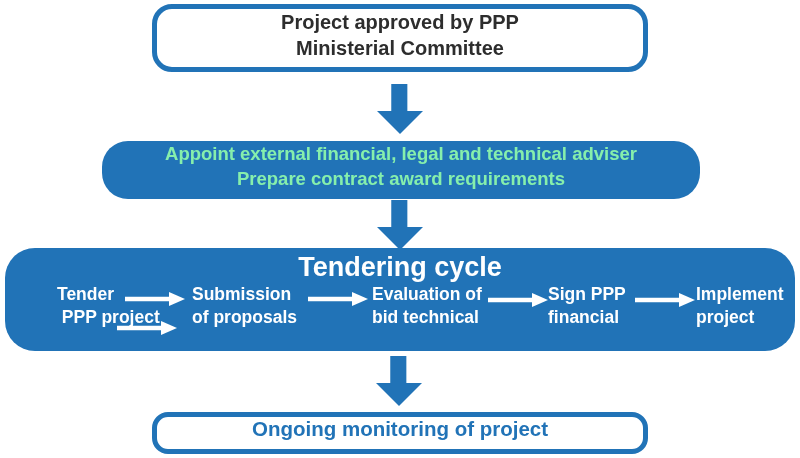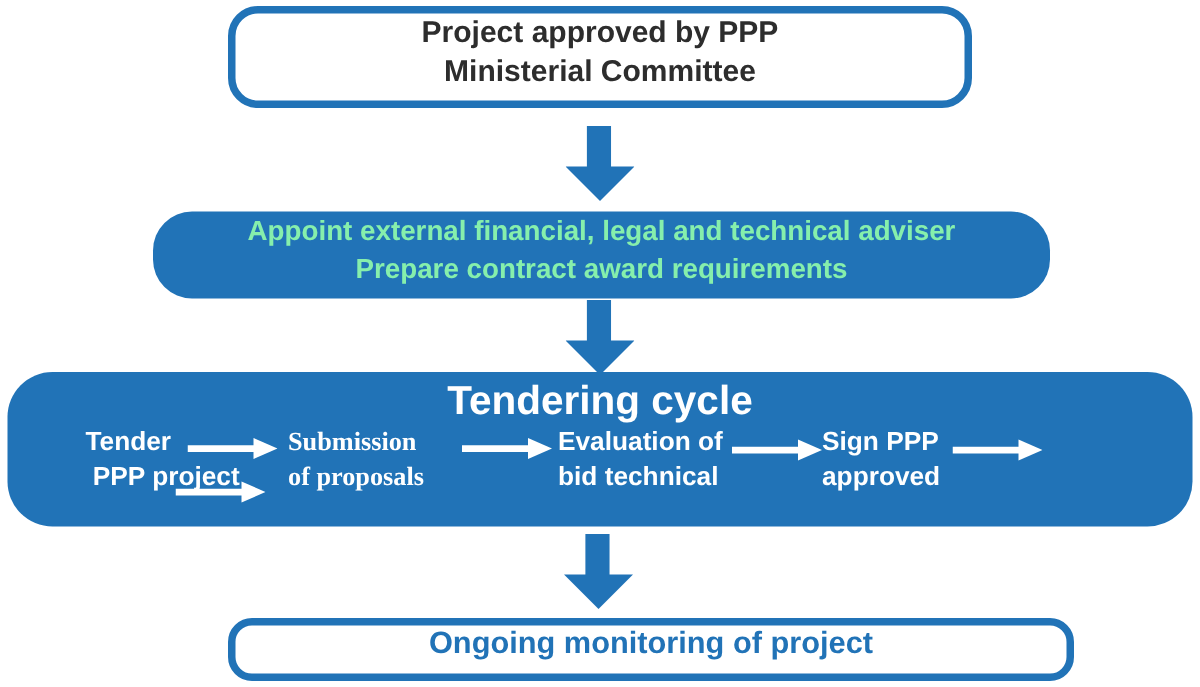--- a/index.html
+++ b/index.html
@@ -28,31 +28,31 @@
     background:var(--blue); border-radius:30px;
   }
   .tender-title {
     position:absolute; top:4px; left:0; width:100%; text-align:center;
     color:#fff; font-size:27px;
   }
   .step {
     position:absolute; top:35px; color:#fff; font-size:17.5px; line-height:23px;
     white-space:pre;
   }
-  .s1{left:13px;margin-left:39px;} .s2{left:187px;font-family:Liberation Serif, serif;} .s3{left:367px;} .s4{left:543px;} .s5{left:691px;}
+  .s1{left:13px;margin-left:39px;} .s2{left:187px;} .s3{left:367px;} .s4{left:543px;} .s5{left:691px;}
   .warrow { position:absolute; width:60px; height:16px; }
   .wa1{left:120px; top:43px;} .wa1b{left:112px; top:72px;}
   .wa2{left:303px; top:43px;} .wa3{left:483px; top:44px;} .wa4{left:630px; top:44px;}
   .block-arrow {
     position:absolute; width:46px; height:50px; background:var(--blue);
     clip-path: polygon(31% 0, 66% 0, 66% 54%, 100% 54%, 50% 100%, 0 54%, 31% 54%);
   }
   .ba1{left:377px; top:84px;} .ba2{left:377px; top:200px;} .ba3{left:376px; top:356px;}
   .bottom-box {
-    left:152px; top:412px; width:564px; height:42px; background:#fff;
+    left:152px; top:412px; width:496px; height:42px; background:#fff;
     border:5px solid var(--blue); border-radius:16px;
     color:var(--blue); font-size:20.5px;
   }
 </style>
 </head>
 <body>
 
 <div class="stage">
 
   <div class="box top-box">
@@ -72,21 +72,23 @@
   <div class="tender-box">
     <div class="tender-title">Tendering cycle</div>
 
     <span class="step s1">Tender
  PPP project</span>
     <span class="step s2">Submission
 of proposals</span>
     <span class="step s3">Evaluation of
 bid technical</span>
     <span class="step s4">Sign PPP
-approved</span>
+financial</span>
+    <span class="step s5">Implement
+project</span>
 
     <svg class="warrow wa1" viewBox="0 0 60 16">
       <line x1="0" y1="8" x2="46" y2="8" stroke="#ffffff" stroke-width="4.5"></line>
       <path d="M44,1 L60,8 L44,15 Z" fill="#ffffff"></path>
     </svg>
     <svg class="warrow wa1b" viewBox="0 0 60 16">
       <line x1="0" y1="8" x2="46" y2="8" stroke="#ffffff" stroke-width="4.5"></line>
       <path d="M44,1 L60,8 L44,15 Z" fill="#ffffff"></path>
     </svg>
     <svg class="warrow wa2" viewBox="0 0 60 16">

